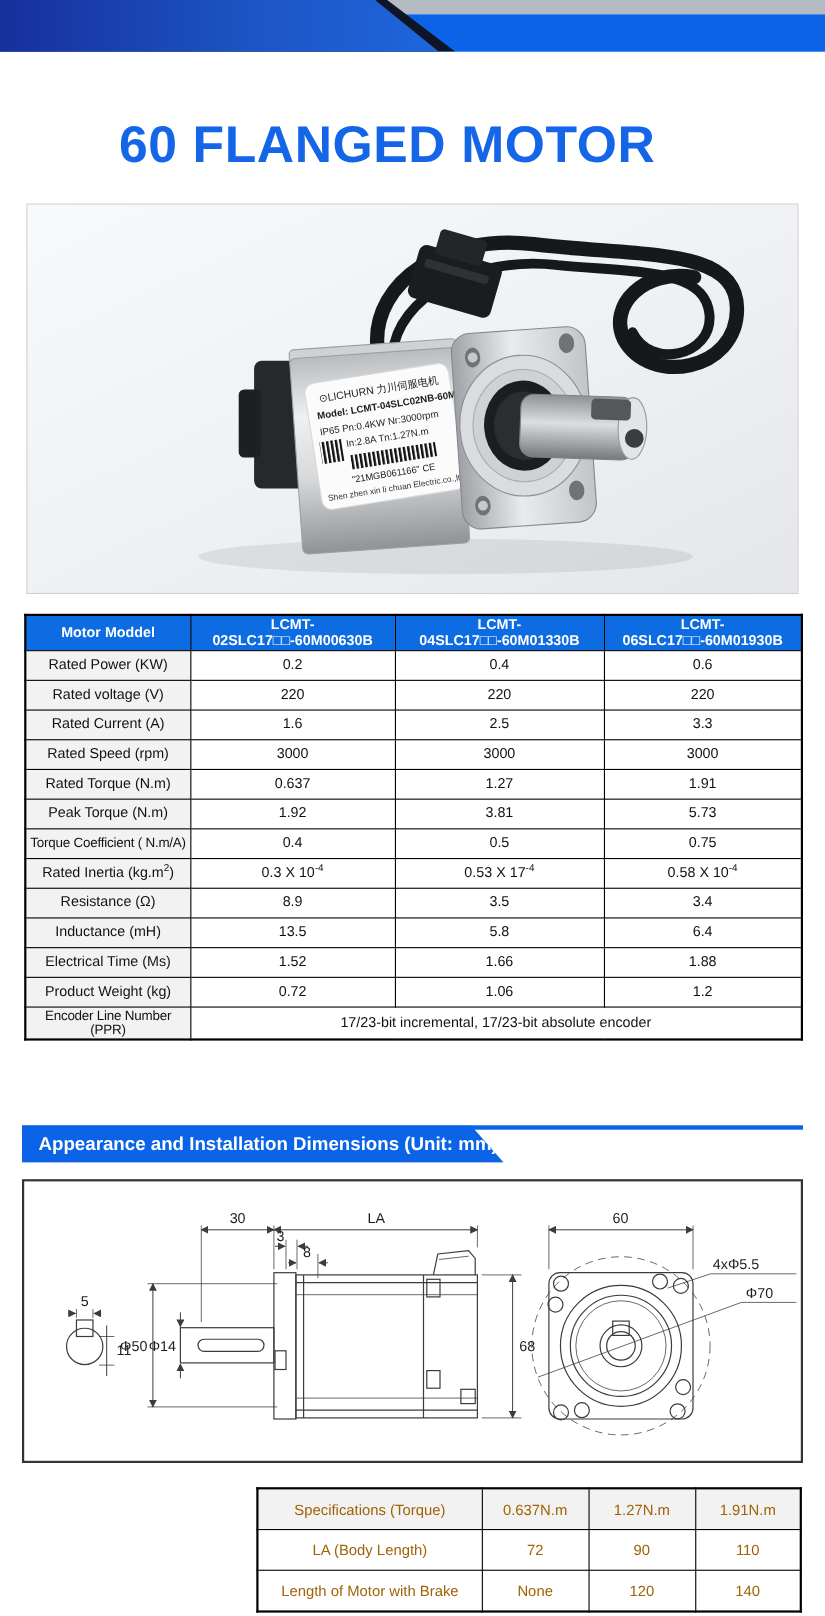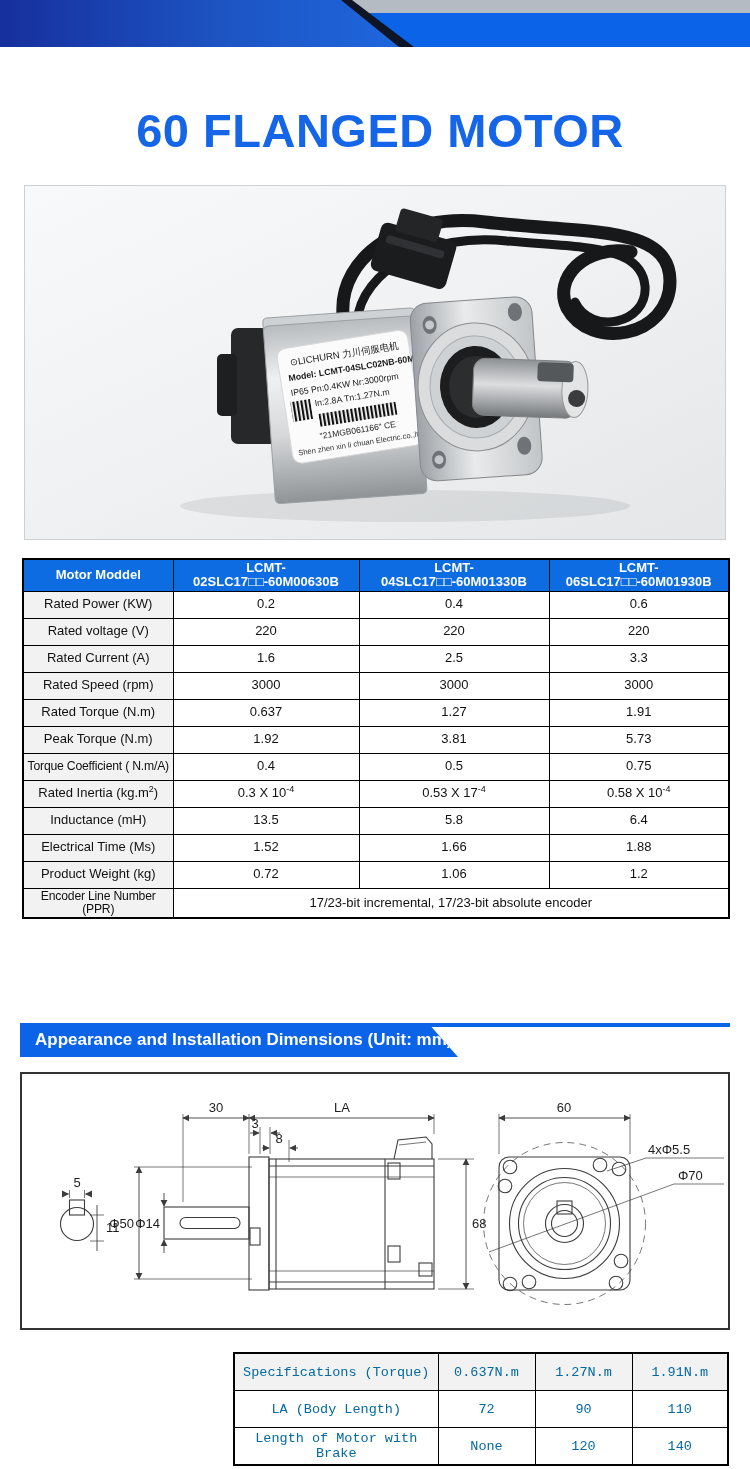--- a/index.html
+++ b/index.html
@@ -14,21 +14,21 @@
               clip-path:polygon(0 0,352px 0,414px 47px,0 47px);}
   .hdr-main{position:absolute;left:0;top:0;width:420px;height:47px;
             background:linear-gradient(90deg,#16309d 0%,#1d55c4 55%,#1e68e0 100%);
             clip-path:polygon(0 0,341px 0,399px 47px,0 47px);}
   .hdr-title{position:absolute;left:30px;top:0;height:47px;line-height:46px;
              font-size:30px;font-weight:bold;color:#fff;letter-spacing:.5px;
              text-shadow:1px 2px 2px rgba(0,0,0,.35);}
 
   
   .page-title{position:absolute;top:103px;left:0;width:704px;text-align:center;
-              font-size:47px;font-weight:800;color:#1565e9;letter-spacing:.5px;margin-left:28px;}
+              font-size:47px;font-weight:800;color:#1565e9;letter-spacing:.5px;}
 
   
   .photo{position:absolute;left:24px;top:185px;width:702px;height:355px;
          border:1px solid #cdd0d4;box-sizing:border-box;
          background:linear-gradient(155deg,#f8f9fa 0%,#f0f1f3 50%,#e4e6e8 100%);}
   .photo svg{display:block;}
 
   
   table{border-collapse:collapse;table-layout:fixed;padding-left:18px;}
   .spec{position:absolute;left:22px;top:558px;width:706px;font-size:13px;color:#111;
@@ -51,22 +51,22 @@
   
   .draw{position:absolute;left:20px;top:1072px;width:710px;height:258px;
         border:2px solid #333;box-sizing:border-box;background:#fff;}
   .draw svg{display:block;}
   .ln{stroke:#3c3c3c;fill:none;stroke-width:1.1;}
   .thn{stroke:#3c3c3c;fill:none;stroke-width:.7;}
   .dim{stroke:#3c3c3c;fill:none;stroke-width:.9;}
   .dtx{font-family:"Liberation Sans",sans-serif;font-size:13px;fill:#1e1e1e;}
 
   
-  .dimtab{position:absolute;left:233px;top:1352px;width:494px;font-size:13.5px;color:#0369a1;
-          border:2px solid #000;font-family:Liberation Mono, monospace;}
+  .dimtab{position:absolute;left:233px;top:1352px;width:494px;font-size:13.5px;color:#a16207;
+          border:2px solid #000;}
   .dimtab td{border:1px solid #000;text-align:center;vertical-align:middle;height:34px;}
   .dimtab tr.hd td{background:#f2f2f2;}
 </style>
 </head>
 <body>
 
 <div class="canvas">
 
   <div class="hdr">
     <div class="hdr-gray"></div>
@@ -211,20 +211,26 @@
       <td>0.5</td>
       <td>0.75</td>
     </tr>
     <tr>
       <td class="lbl"><span>Rated Inertia (kg.m</span><sup>2</sup><span>)</span></td>
       <td><span>0.3 X 10</span><sup>-4</sup></td>
       <td><span>0.53 X 17</span><sup>-4</sup></td>
       <td><span>0.58 X 10</span><sup>-4</sup></td>
     </tr>
     <tr>
+      <td class="lbl">Resistance (Ω)</td>
+      <td>8.9</td>
+      <td>3.5</td>
+      <td>3.4</td>
+    </tr>
+    <tr>
       <td class="lbl">Inductance (mH)</td>
       <td>13.5</td>
       <td>5.8</td>
       <td>6.4</td>
     </tr>
     <tr>
       <td class="lbl">Electrical Time (Ms)</td>
       <td>1.52</td>
       <td>1.66</td>
       <td>1.88</td>

